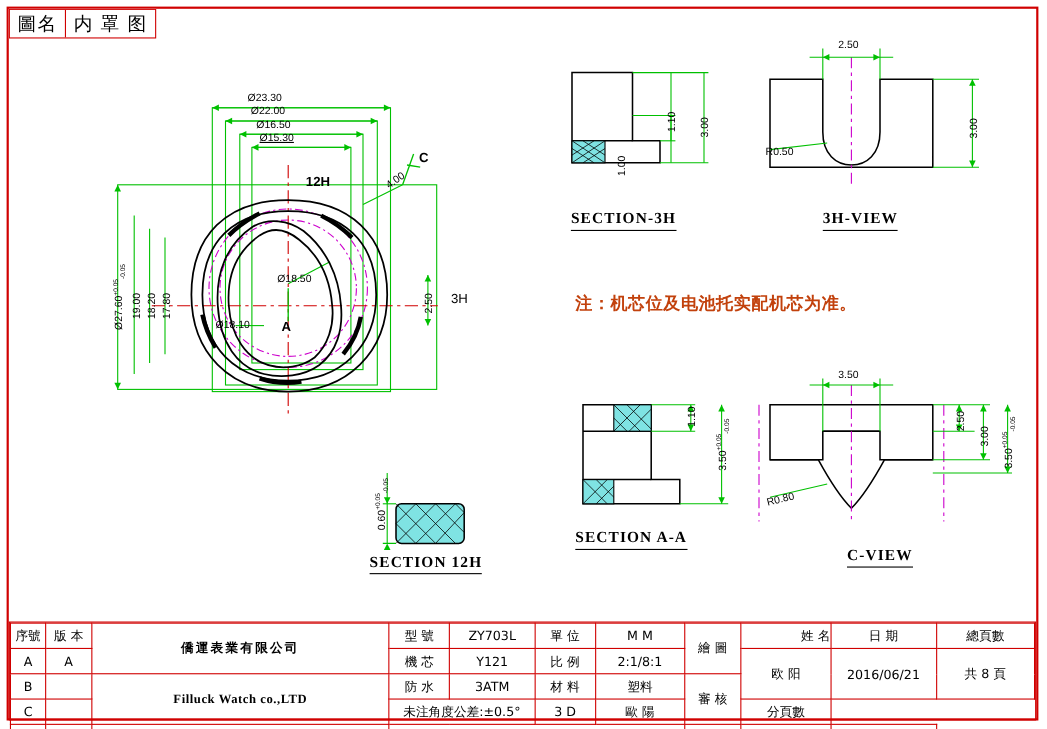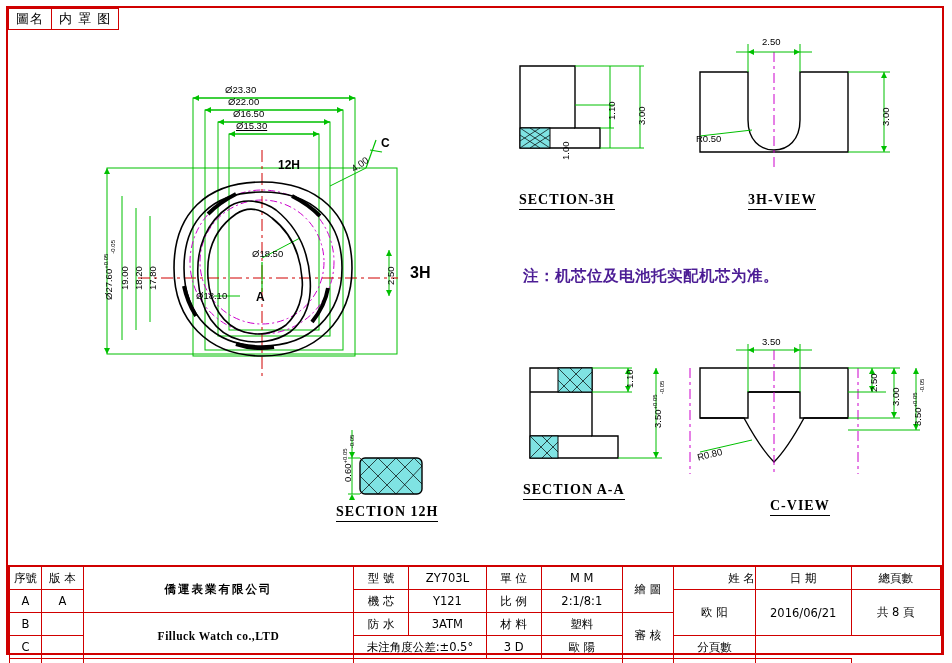--- a/index.html
+++ b/index.html
@@ -1,22 +1,22 @@
 <!DOCTYPE html>
 <html><head>
 <meta charset="utf-8">
 <style>
   html,body{margin:0;padding:0;background:#ffffff;}
   body{width:952px;height:663px;font-family:"Liberation Serif",serif;}
   #sheet{position:relative;width:952px;height:663px;overflow:hidden;background:#fff;}
   .frame{position:absolute;left:6px;top:6px;width:938px;height:649px;border:2px solid #d00000;box-sizing:border-box;}
   .titlebox{position:absolute;left:8px;top:8px;display:flex;border:1px solid #d00000;background:#fff;}
-  .titlebox div{padding:1px 7px;font-size:13px;color:#000;border-right:1px solid #d00000;font-family:"DejaVu Sans",sans-serif;letter-spacing:1px;}
+  .titlebox div{padding:1px 7px;font-size:17px;color:#000;border-right:1px solid #d00000;font-family:"DejaVu Sans",sans-serif;letter-spacing:1px;}
   .titlebox div:last-child{border-right:none;}
-  .note{position:absolute;color:#4c1d95;font-weight:bold;font-size:15.5px;font-family:Liberation Mono, monospace;letter-spacing:0.5px;}
+  .note{position:absolute;color:#c2410c;font-weight:bold;font-size:15.5px;font-family:Liberation Mono, monospace;letter-spacing:0.5px;}
   .cap{position:absolute;font-size:14px;font-family:"Liberation Serif",serif;letter-spacing:1px;color:#000;font-weight:600;}
   .cap .u{border-bottom:1.5px solid #000;padding-bottom:2px;}
   .dim{position:absolute;font-size:9.5px;font-family:"Liberation Sans",sans-serif;color:#000;white-space:nowrap;}
   .dimv{position:absolute;font-size:9.5px;font-family:"Liberation Sans",sans-serif;color:#000;white-space:nowrap;transform-origin:left top;transform:rotate(-90deg);}
   .sup{font-size:6px;vertical-align:super;line-height:0;}
   .sub{font-size:6px;vertical-align:sub;line-height:0;}
   svg{position:absolute;left:0;top:0;overflow:visible;}
   
   .tbl{position:absolute;left:8px;top:565px;width:934px;height:90px;border:1.5px solid #d00000;box-sizing:border-box;}
   .tbl table{border-collapse:collapse;width:100%;height:100%;font-family:"DejaVu Sans",sans-serif;}
@@ -128,21 +128,21 @@
   <div class="dimv" style="left:119px;top:290px;">19.00</div>
   <div class="dimv" style="left:133px;top:290px;">18.20</div>
   <div class="dimv" style="left:147px;top:290px;">17.80</div>
 
   <div class="dim" style="left:196px;top:290px;">Ø18.10</div>
   <div class="dim" style="left:252px;top:248px;color:#000;">Ø18.50</div>
   <div class="dim" style="left:349px;top:165px;transform:rotate(-35deg);transform-origin:left top;">4.00</div>
   <div class="dimv" style="left:385px;top:285px;">2.50</div>
 
   <div class="dim" style="left:278px;top:158px;font-size:12px;font-weight:bold;">12H</div>
-  <div class="dim" style="left:410px;top:264px;font-size:16px;font-weight:bold;">3H</div>
+  <div class="dim" style="left:410px;top:264px;font-size:12px;font-weight:normal;">3H</div>
   <div class="dim" style="left:381px;top:136px;font-size:12px;font-weight:bold;">C</div>
   <div class="dim" style="left:256px;top:290px;font-size:12px;font-weight:bold;">A</div>
 
   <svg width="952" height="663">
     <g stroke="#000" stroke-width="1.4" fill="none">
       <path d="M520,66 L575,66 L575,128 L600,128 L600,148 L520,148 Z"></path>
       <line x1="520" y1="128" x2="575" y2="128"></line>
     </g>
     <rect x="520" y="128" width="30" height="20" fill="#7fe3e3" stroke="#000" stroke-width="1"></rect>
     <g stroke="#000" stroke-width="0.7">

